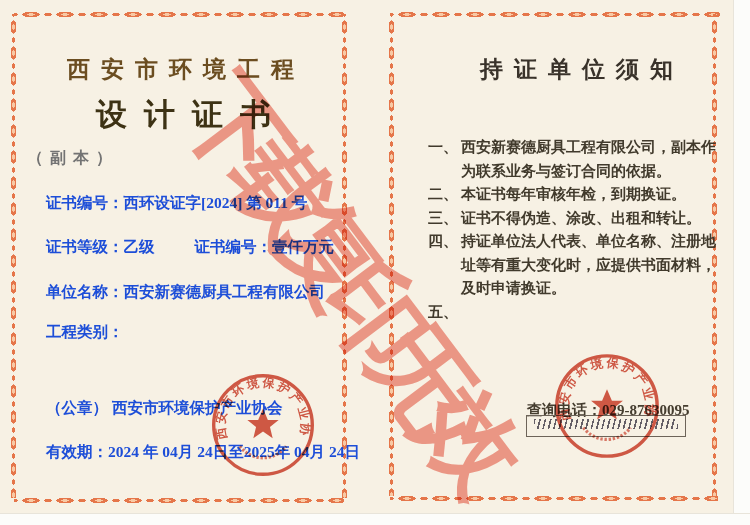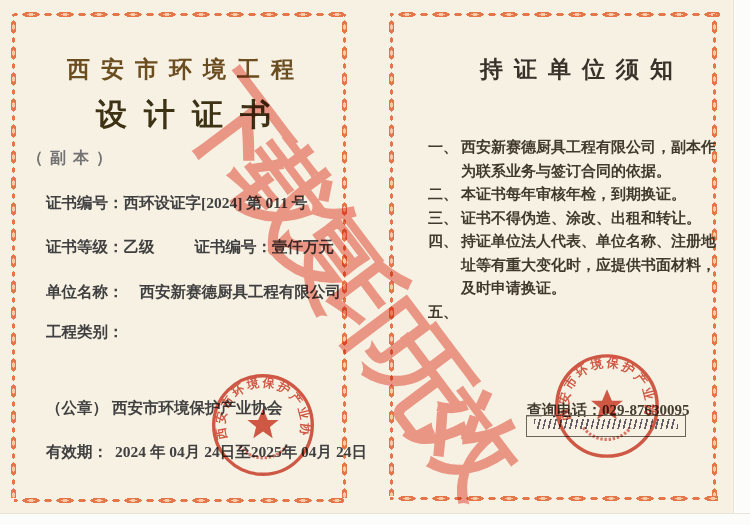--- a/index.html
+++ b/index.html
@@ -39,21 +39,21 @@
   }
 
   
   .title1{position:absolute;left:10px;top:54px;width:330px;text-align:center;
     font-size:23px;font-weight:700;letter-spacing:11px;padding-left:11px;color:#6b4d20;}
   .title2{position:absolute;left:10px;top:94px;width:330px;text-align:center;
     font-size:31px;font-weight:700;letter-spacing:17px;padding-left:17px;color:#3d3214;}
   .copy-label{position:absolute;left:20px;top:148px;width:330px;text-align:left;
     font-size:16px;letter-spacing:7px;padding-left:7px;color:#737373;font-weight:600;}
   .field{position:absolute;left:46px;display:flex;font-size:15.5px;line-height:21px;
-    color:#404040;font-weight:600;}
+    color:#1d4ed8;font-weight:600;}
   .field .lbl{flex:0 0 auto;white-space:nowrap;}
   .field .val{white-space:pre-wrap;}
   .field .val.wrap{width:208px;}
   .gap28{margin-right:40px;white-space:nowrap;}
 
   
   .notice-title{position:absolute;left:408px;top:54px;width:326px;text-align:center;
     font-size:23px;font-weight:600;letter-spacing:11px;padding-left:11px;color:#39322a;}
   .notice-list{position:absolute;left:428px;top:136px;width:292px;font-size:15px;
     line-height:23.5px;color:#413a2c;font-weight:600;}
@@ -103,34 +103,34 @@
   <span class="val">西环设证字[2024] 第 011 号</span>
 </div>
 
 <div class="field" style="top:236px;">
   <span class="lbl">证书等级：</span>
   <span class="gap28">乙级</span>
   <span class="lbl">证书编号：</span>
   <span class="val">壹仟万元</span>
 </div>
 
-<div class="field" style="top:281px;gap:16px;">
+<div class="field" style="top:281px;">
   <span class="lbl">单位名称：</span>
   <span class="val">西安新赛德厨具工程有限公司</span>
 </div>
 
 <div class="field" style="top:321px;">
   <span class="lbl">工程类别：</span>
 </div>
 
 <div class="field" style="top:397px;">
   <span class="val">（公章） 西安市环境保护产业协会</span>
 </div>
 
-<div class="field" style="top:441px;gap:7px;">
+<div class="field" style="top:441px;">
   <span class="lbl">有效期：</span>
   <span class="val">2024 年 04月 24日至2025年 04月 24日</span>
 </div>
 
 <div class="notice-title">持证单位须知</div>
 
 <div class="notice-list">
   <div class="notice-item">
     <span class="marker">一、</span>
     <span class="txt">西安新赛德厨具工程有限公司，副本作为联系业务与签订合同的依据。</span>

